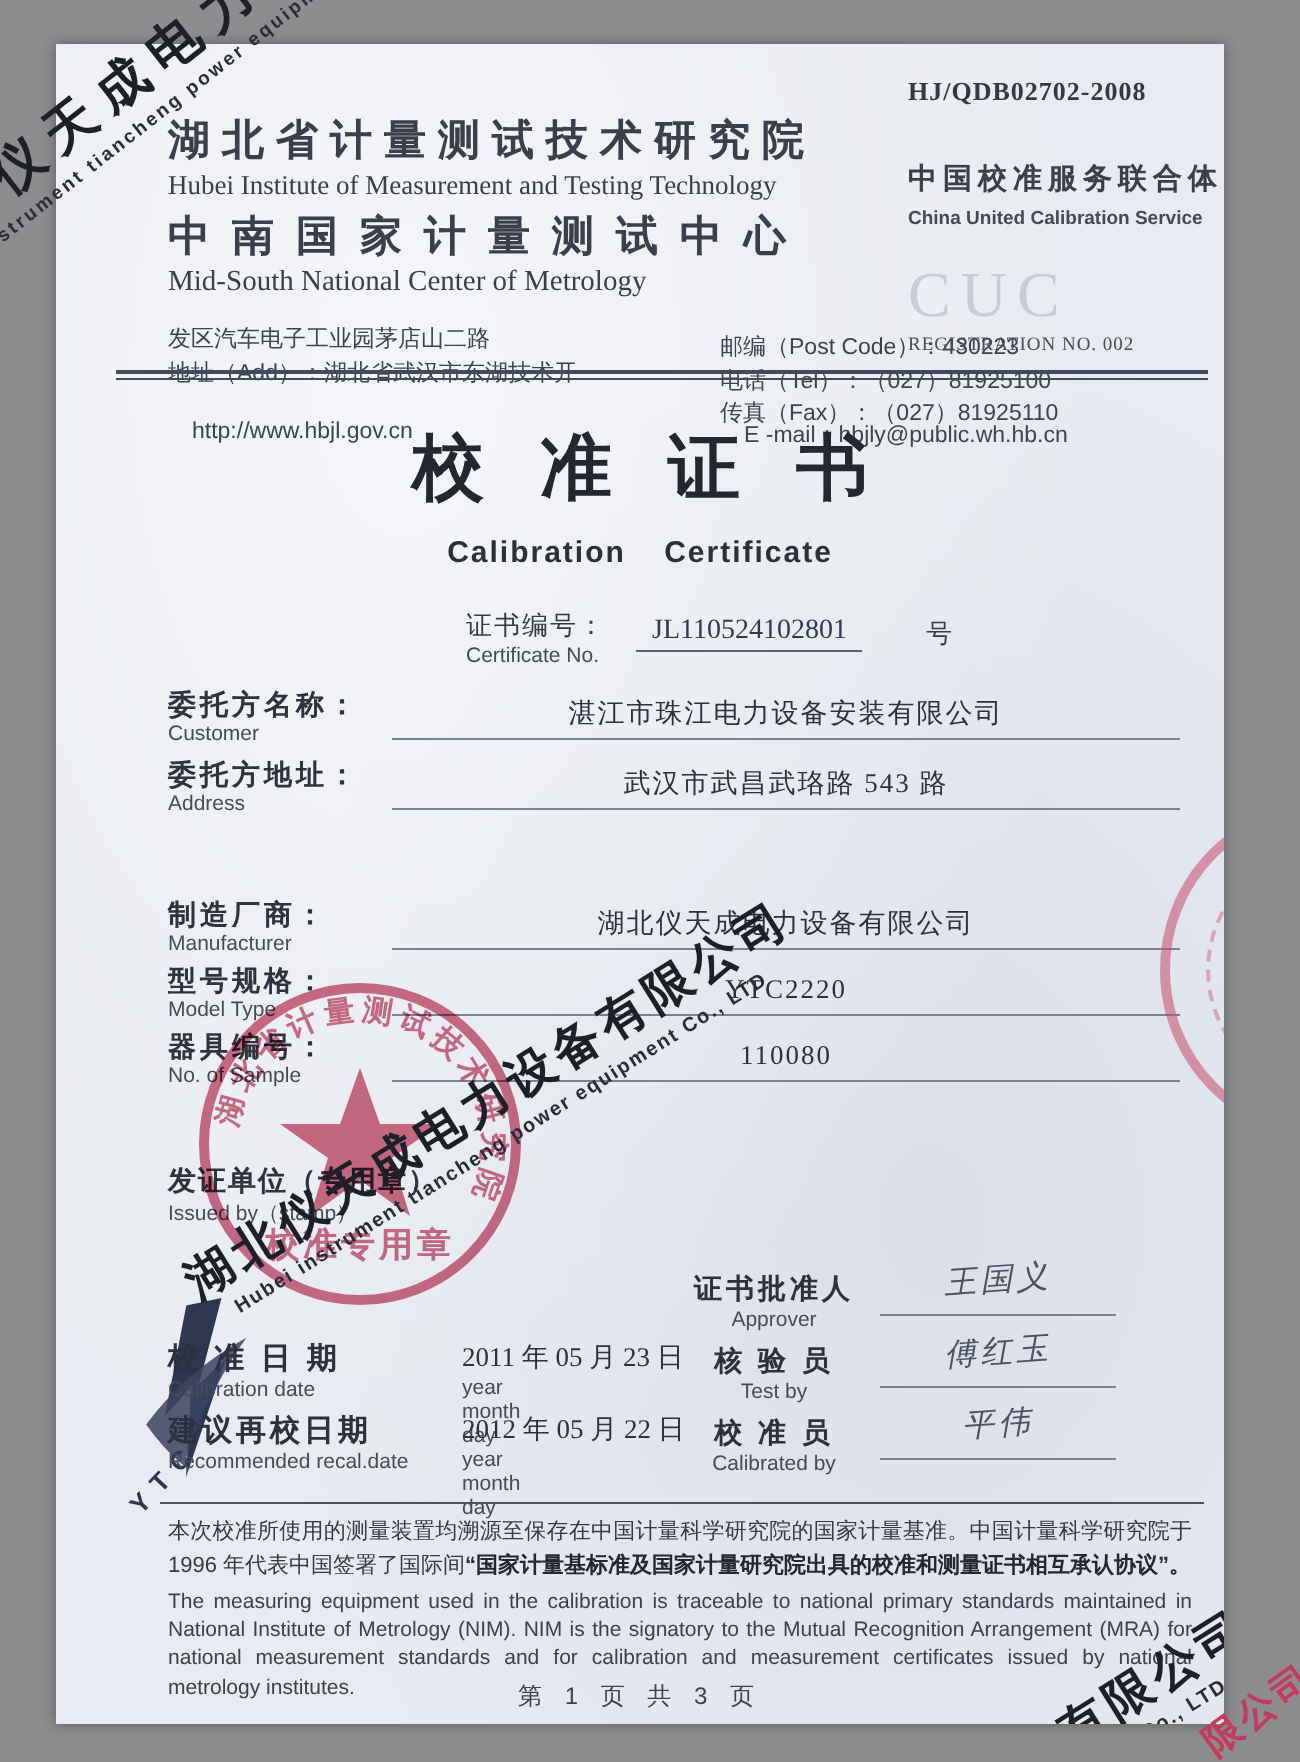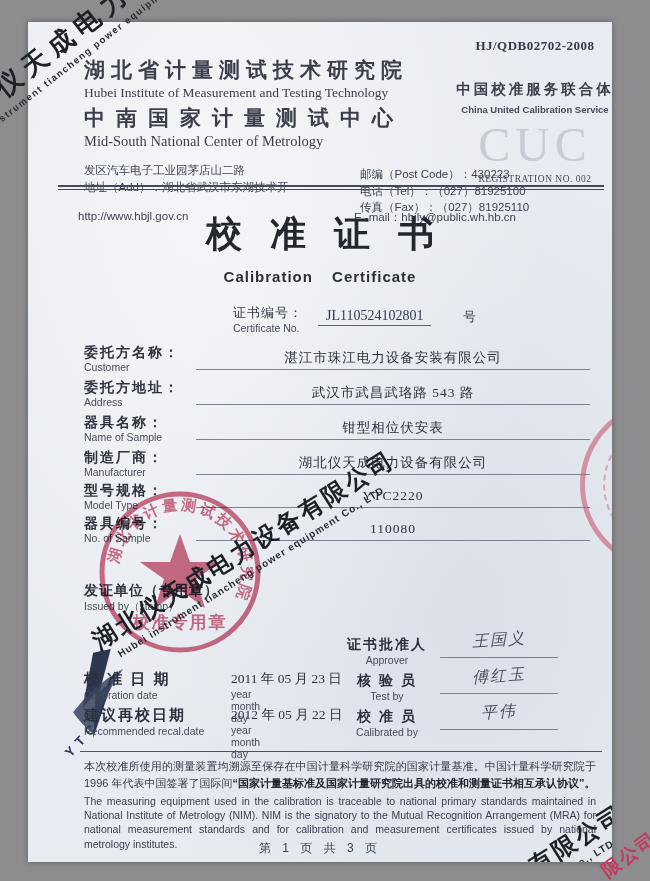--- a/index.html
+++ b/index.html
@@ -22,28 +22,28 @@
   
   .org-block { position:absolute; left:56px; top:34px; }
   .org-cn  { font-size:21px; font-weight:bold; letter-spacing:6px; color:#3b3f4c; white-space:nowrap; }
   .org-en  { font-size:13.5px; font-family:"Liberation Serif",serif; color:#3a3f4a; margin-top:1px; }
   .center-cn { font-size:21px; font-weight:bold; letter-spacing:11px; color:#3b3f4c; margin-top:3px; white-space:nowrap; }
   .center-en { font-size:14.5px; font-family:"Liberation Serif",serif; color:#3a3f4a; margin-top:1px; }
 
   .contact { position:absolute; left:56px; top:140px; width:400px; font-size:11.5px; color:#3d4350; line-height:1.45; }
   .contact .c-left  { position:absolute; left:0; top:0; width:262px; }
   .contact .c-right { position:absolute; left:276px; top:4px; width:220px; white-space:nowrap; }
-  .bottom-contact { position:absolute; left:50px; top:188px; width:520px; font-size:11.5px; color:#3d4350; }
+  .bottom-contact { position:absolute; left:68px; top:188px; width:520px; font-size:11.5px; color:#3d4350; }
   .bottom-contact .email { position:absolute; left:276px; top:0; white-space:nowrap; }
 
-  .right-block { position:absolute; left:426px; top:16px; width:162px; text-align:center; }
+  .right-block { position:absolute; left:426px; top:16px; width:162px; }
   .doc-code { font-size:13px; font-weight:bold; font-family:"Liberation Serif",serif; color:#343946; letter-spacing:.5px; }
   .cuc-cn { font-size:14.5px; font-weight:bold; letter-spacing:3px; color:#3b3f4c; margin-top:26px; white-space:nowrap; }
   .cuc-en { font-size:9.5px; font-weight:bold; color:#444a57; margin-top:5px; }
-  .cuc-logo { font-size:48px; font-family:"Liberation Serif",serif; color:#c7ccd6; letter-spacing:5px; margin-top:2px; }
+  .cuc-logo { font-size:32px; font-family:"Liberation Serif",serif; color:#c7ccd6; letter-spacing:5px; margin-top:14px; }
   .registration { font-size:9.5px; font-family:"Liberation Serif",serif; color:#464c58; margin-top:2px; letter-spacing:.5px; }
 
   .header-rule { position:absolute; left:30px; top:163px; width:546px; height:5px;
     border-top:2.5px solid #414b5c; border-bottom:1.5px solid #414b5c; }
 
   
   .title-cn { position:absolute; left:0; top:188px; width:100%; text-align:center;
     font-size:36px; font-weight:bold; font-family:"Liberation Serif","DejaVu Serif",serif;
     letter-spacing:28px; text-indent:28px; color:#23272f; }
   .title-en { position:absolute; left:0; top:246px; width:100%; text-align:center;
@@ -171,25 +171,20 @@
     <div class="field-row" style="top:322px">
       <div class="f-label-cn">委托方名称：</div>
       <div class="f-label-en">Customer</div>
       <div class="f-line"><span class="f-value">湛江市珠江电力设备安装有限公司</span></div>
     </div>
     <div class="field-row" style="top:357px">
       <div class="f-label-cn">委托方地址：</div>
       <div class="f-label-en">Address</div>
       <div class="f-line"><span class="f-value">武汉市武昌武珞路 543 路</span></div>
     </div>
-    <div class="field-row" style="top:392px">
-      <div class="f-label-cn">器具名称：</div>
-      <div class="f-label-en">Name of Sample</div>
-      <div class="f-line"><span class="f-value">钳型相位伏安表</span></div>
-    </div>
     <div class="field-row" style="top:427px">
       <div class="f-label-cn">制造厂商：</div>
       <div class="f-label-en">Manufacturer</div>
       <div class="f-line"><span class="f-value">湖北仪天成电力设备有限公司</span></div>
     </div>
     <div class="field-row" style="top:460px">
       <div class="f-label-cn">型号规格：</div>
       <div class="f-label-en">Model Type</div>
       <div class="f-line"><span class="f-value">YTC2220</span></div>
     </div>

